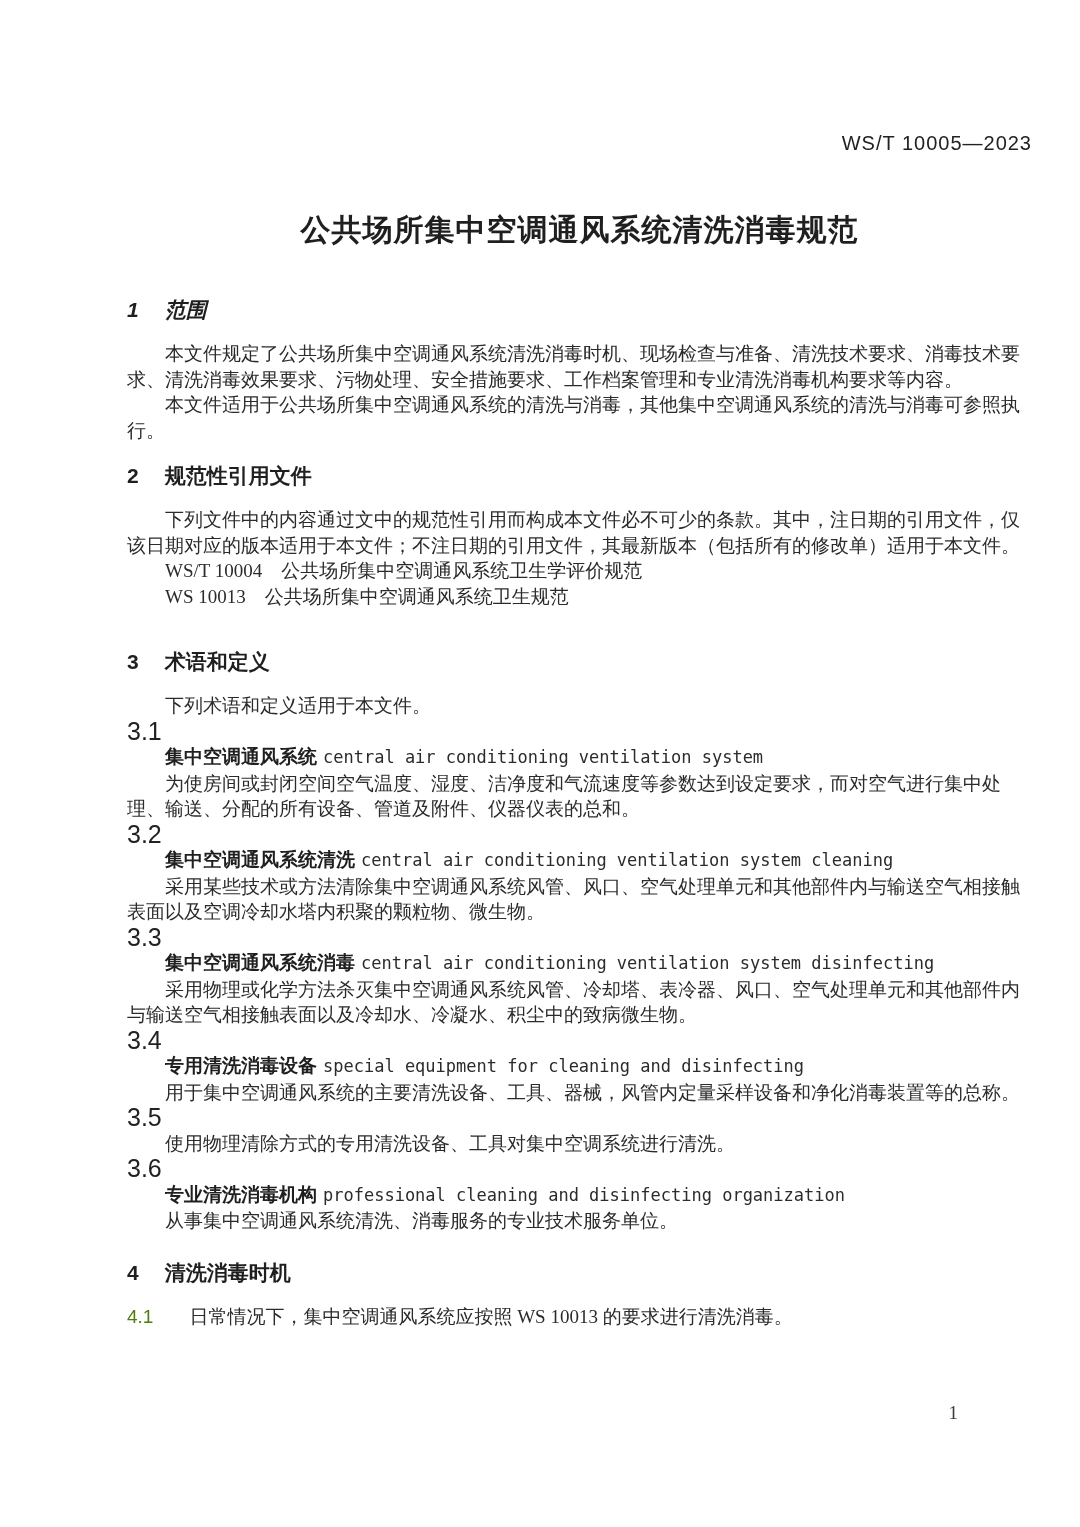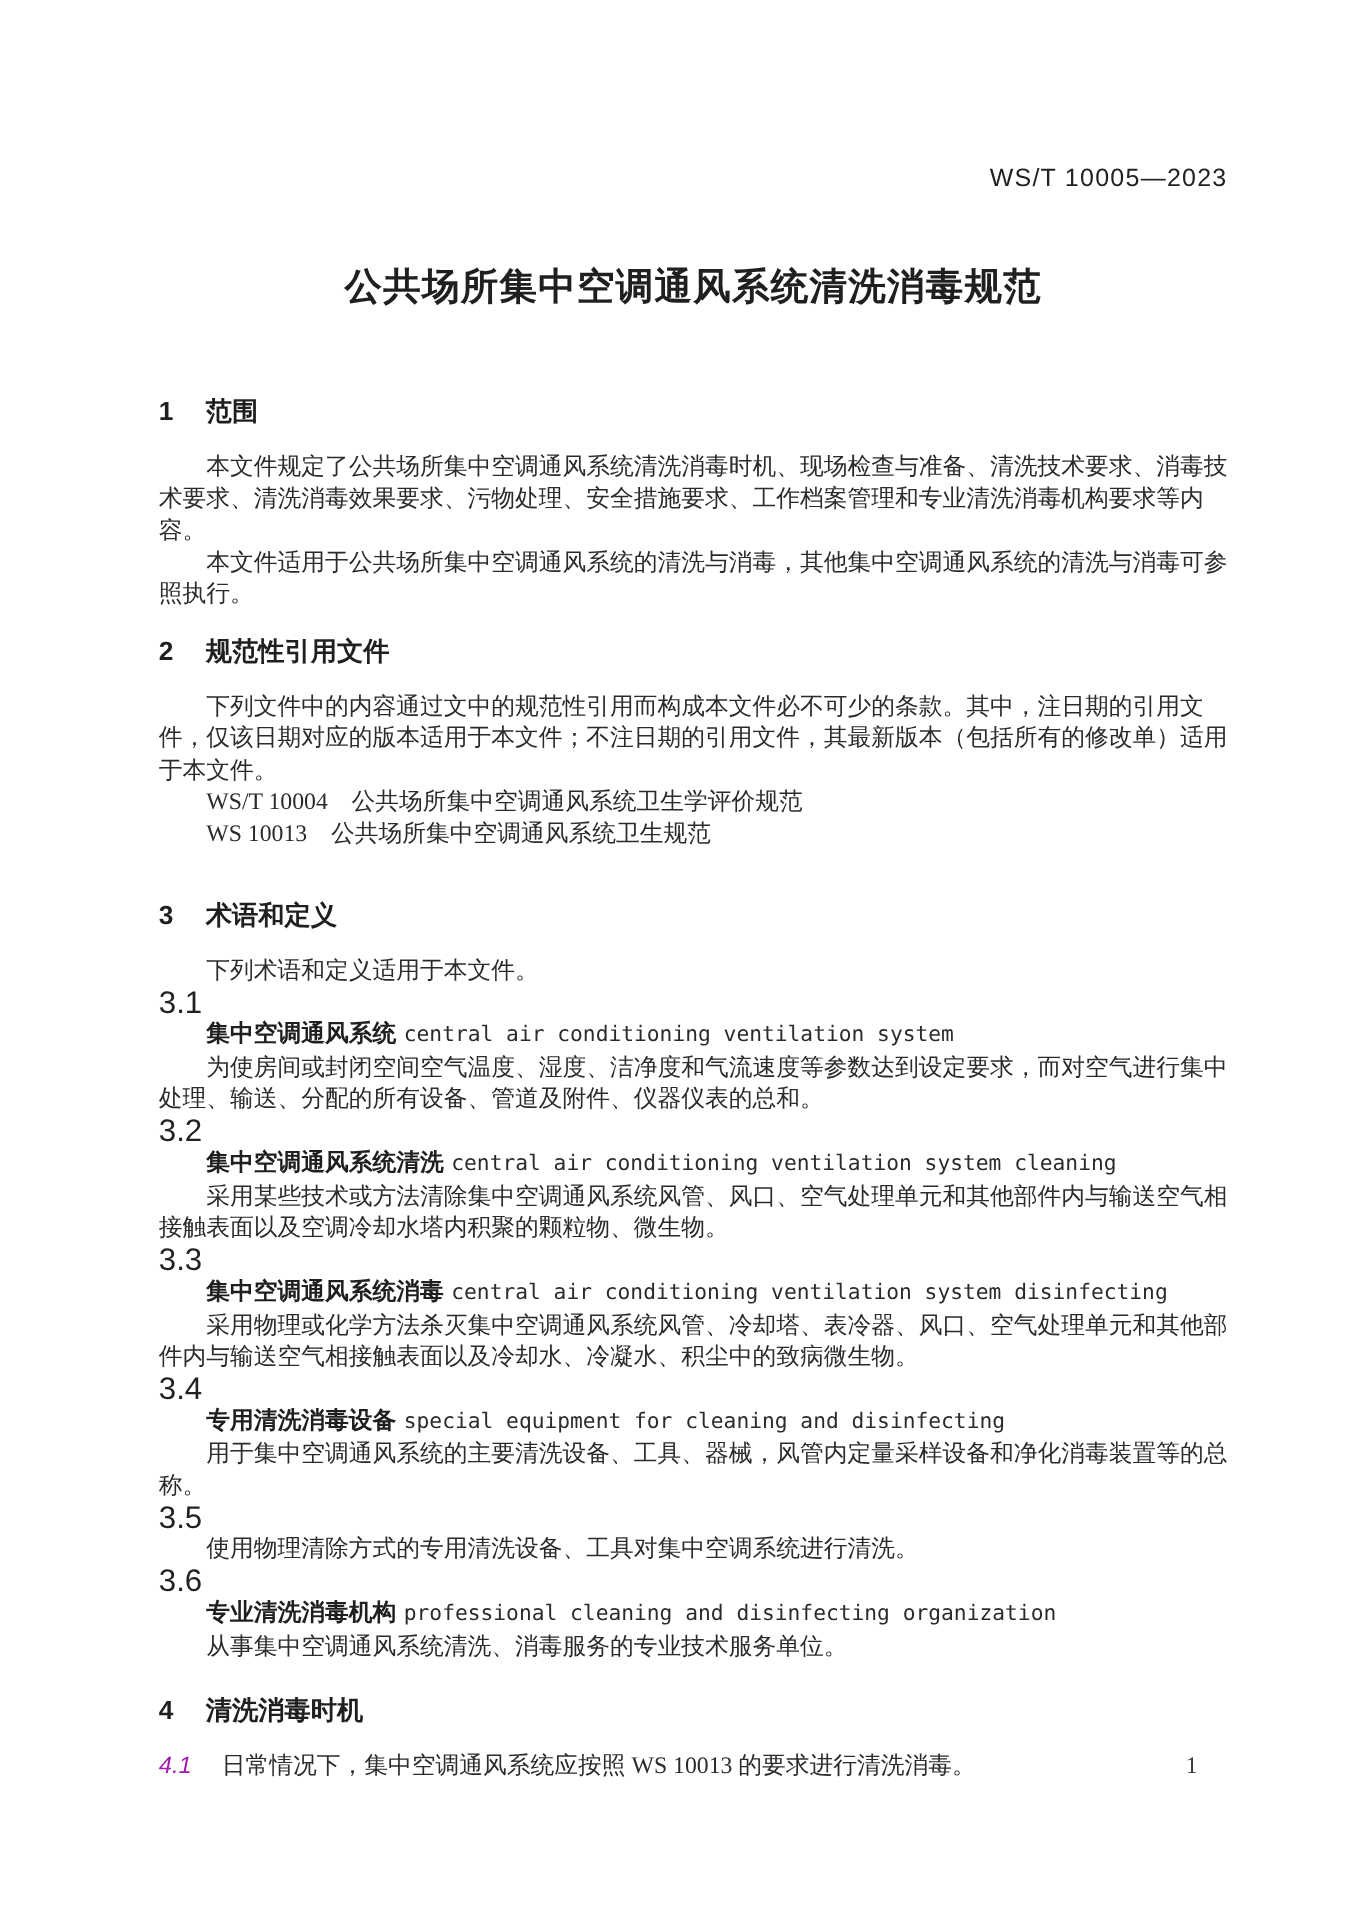--- a/index.html
+++ b/index.html
@@ -7,21 +7,21 @@
     padding: 0;
     background: #ffffff;
   }
   .page {
     position: relative;
     width: 1080px;
     height: 1527px;
     margin: 0 auto;
     background: #ffffff;
     box-sizing: border-box;
-    padding: 132px 98px 0 127px;
+    padding: 132px 48px 0 127px;
     overflow: hidden;
     color: #2b2b2b;
     font-family: "Liberation Serif", "DejaVu Serif", serif;
     font-size: 19px;
     line-height: 25.5px;
   }
   .doc-number {
     text-align: right;
     font-family: "Liberation Sans", "DejaVu Sans", sans-serif;
     font-size: 20px;
@@ -40,21 +40,21 @@
     letter-spacing: 1px;
   }
   h2.sec-heading {
     font-family: "Liberation Sans", "DejaVu Sans", sans-serif;
     font-weight: bold;
     font-size: 21px;
     line-height: 26px;
     color: #1f1f1f;
     margin: 0 0 18px 0;
   }
-  h2.mt-lg { margin-top: 66px; }
+  h2.mt-lg { margin-top: 46px; font-style: italic; }
   h2.mt-sm { margin-top: 20px; }
   h2.mt-md { margin-top: 40px; }
   h2.mt-xs { margin-top: 26px; }
   h2 .h-num { display: inline-block; margin-right: 26px; }
   p { margin: 0; }
   p.body-p { text-indent: 2em; }
   p.ref-item { margin-left: 2em; }
   .term-block { margin: 0; }
   .term-num {
     font-family: "Liberation Sans", "DejaVu Sans", sans-serif;
@@ -73,23 +73,22 @@
     font-family: "DejaVu Sans Mono", "Liberation Mono", monospace;
     font-size: 17px;
     color: #2b2b2b;
     margin-left: 6px;
   }
   p.term-def { text-indent: 2em; }
   p.clause { margin-top: 0; }
   .clause-num {
     font-family: "Liberation Sans", "DejaVu Sans", sans-serif;
     display: inline-block;
-    margin-right: 24px;
-    color: #a21caf;
-    font-style: italic;
+    margin-right: 36px;
+    color: #4d7c0f;
   }
   .page-number {
     position: absolute;
     top: 1400px;
     right: 122px;
     font-family: "Liberation Serif", "DejaVu Serif", serif;
     font-size: 19px;
     color: #3a3a44;
   }
 </style>

